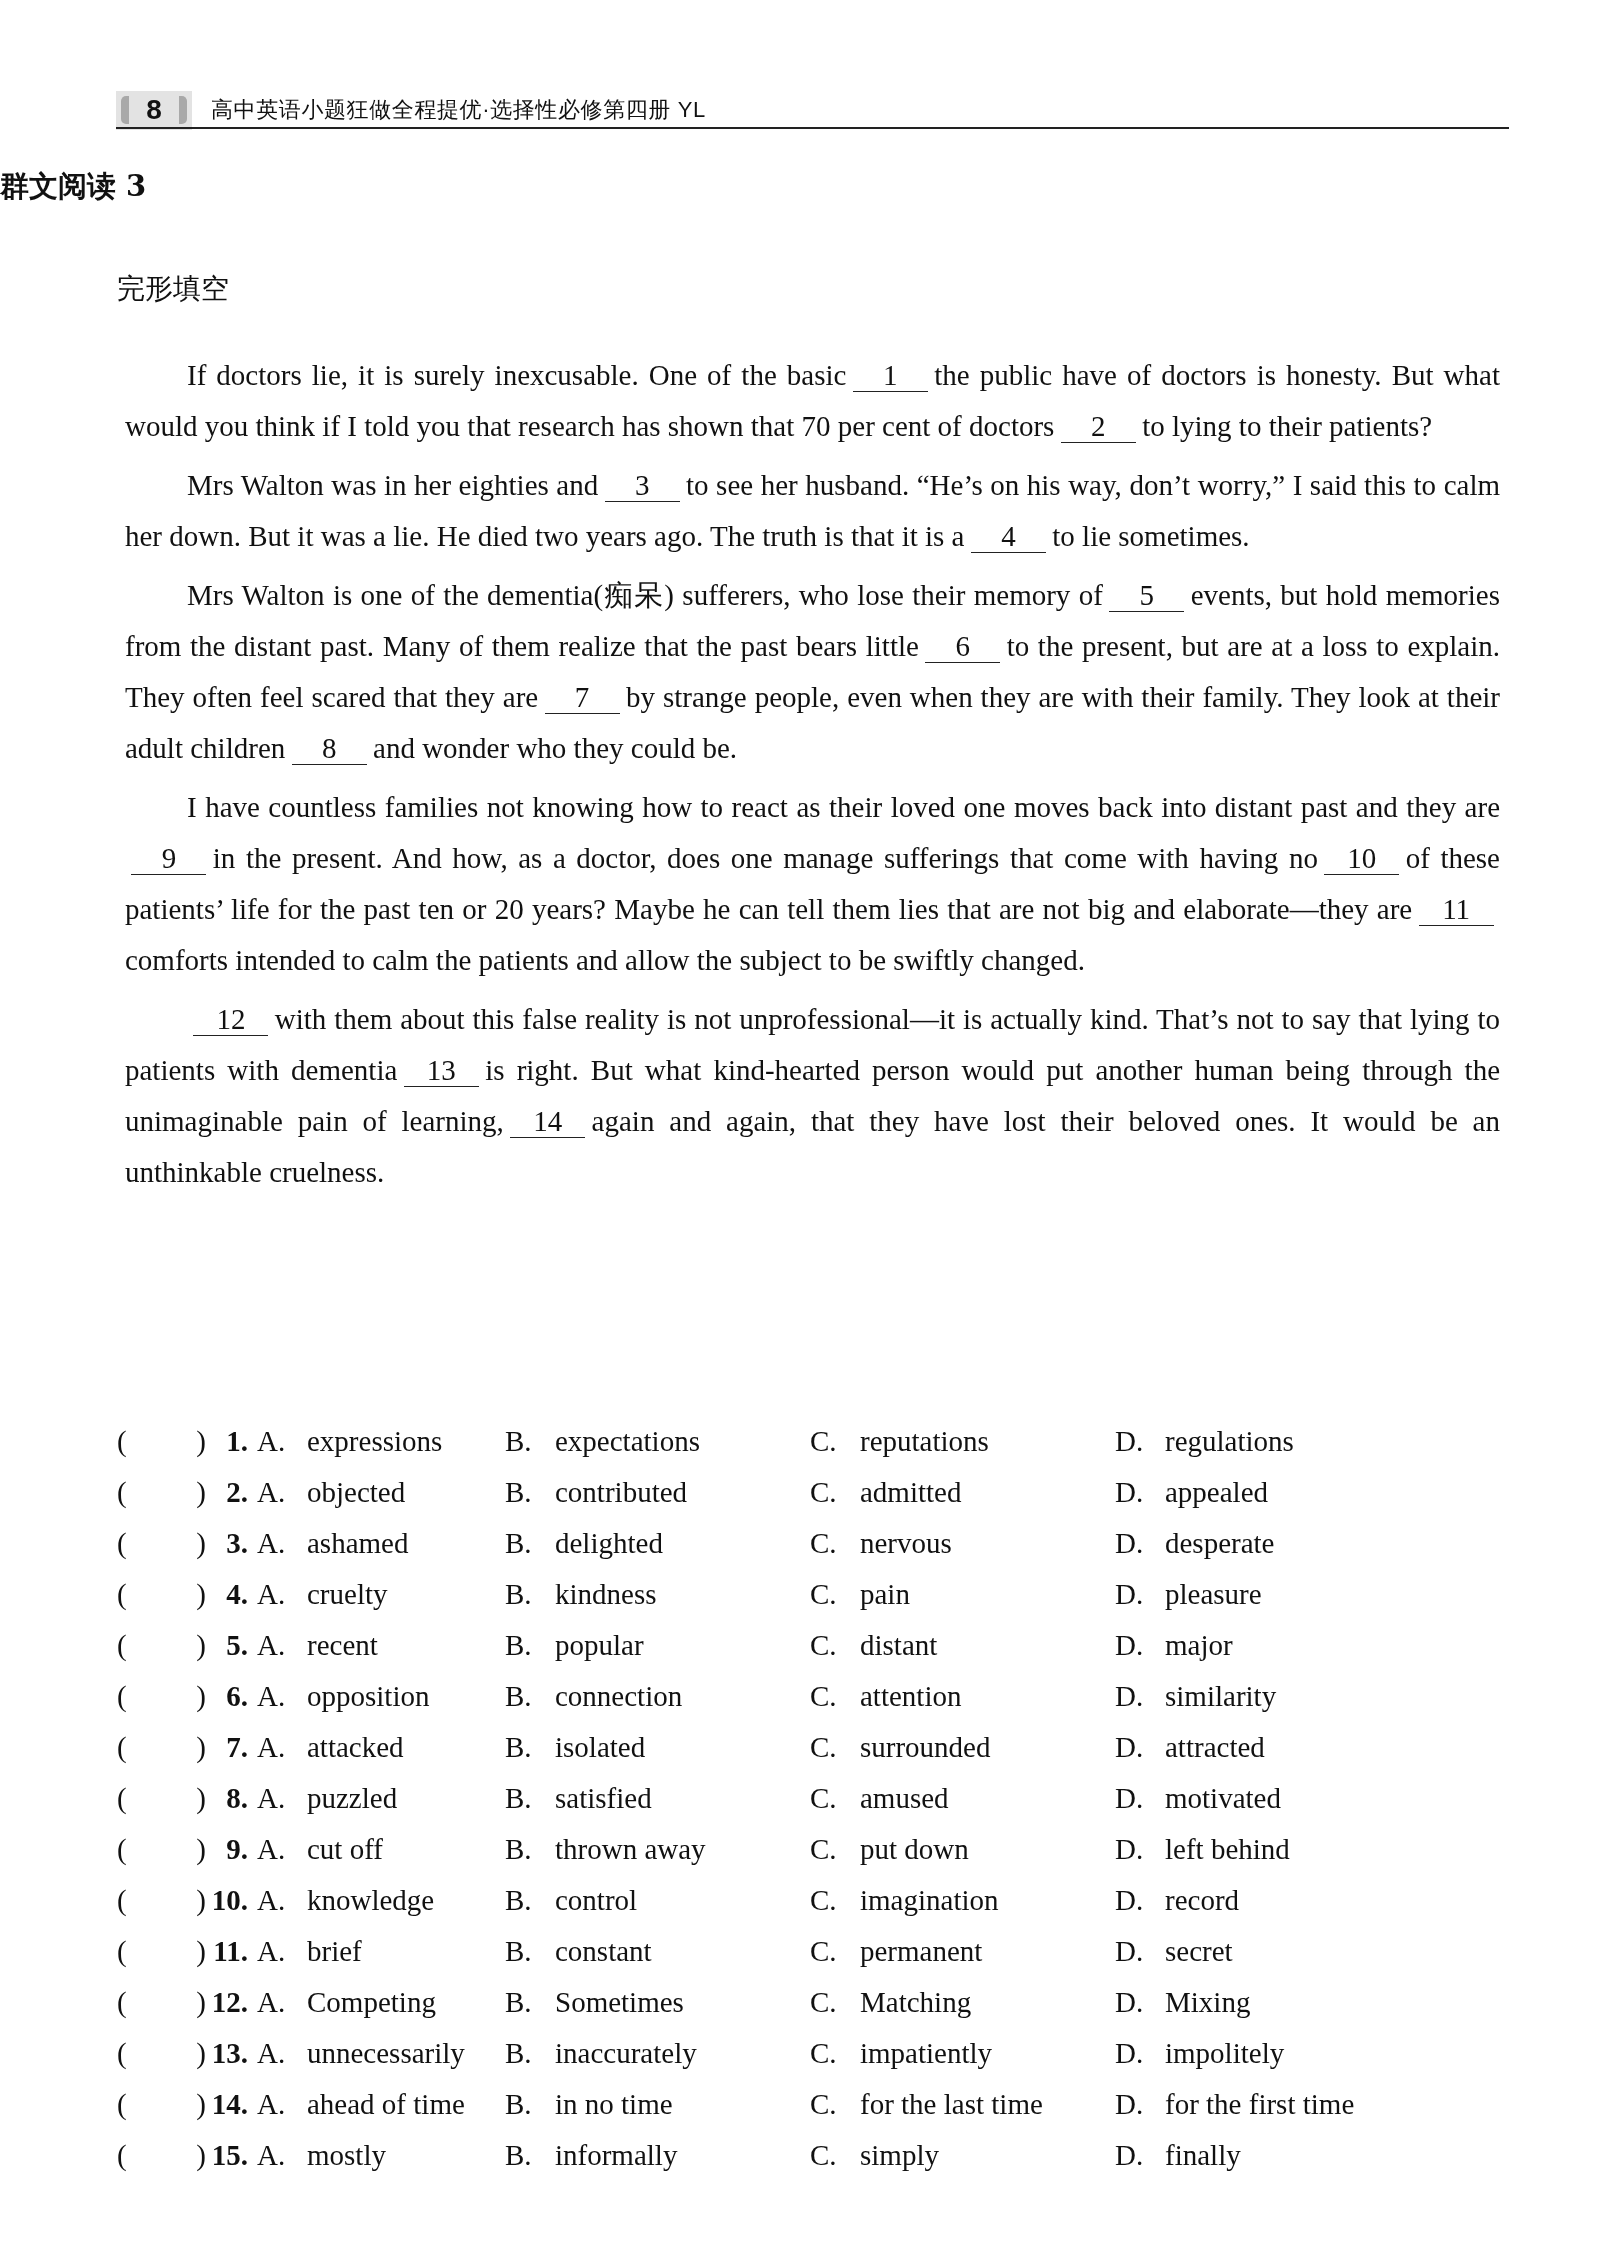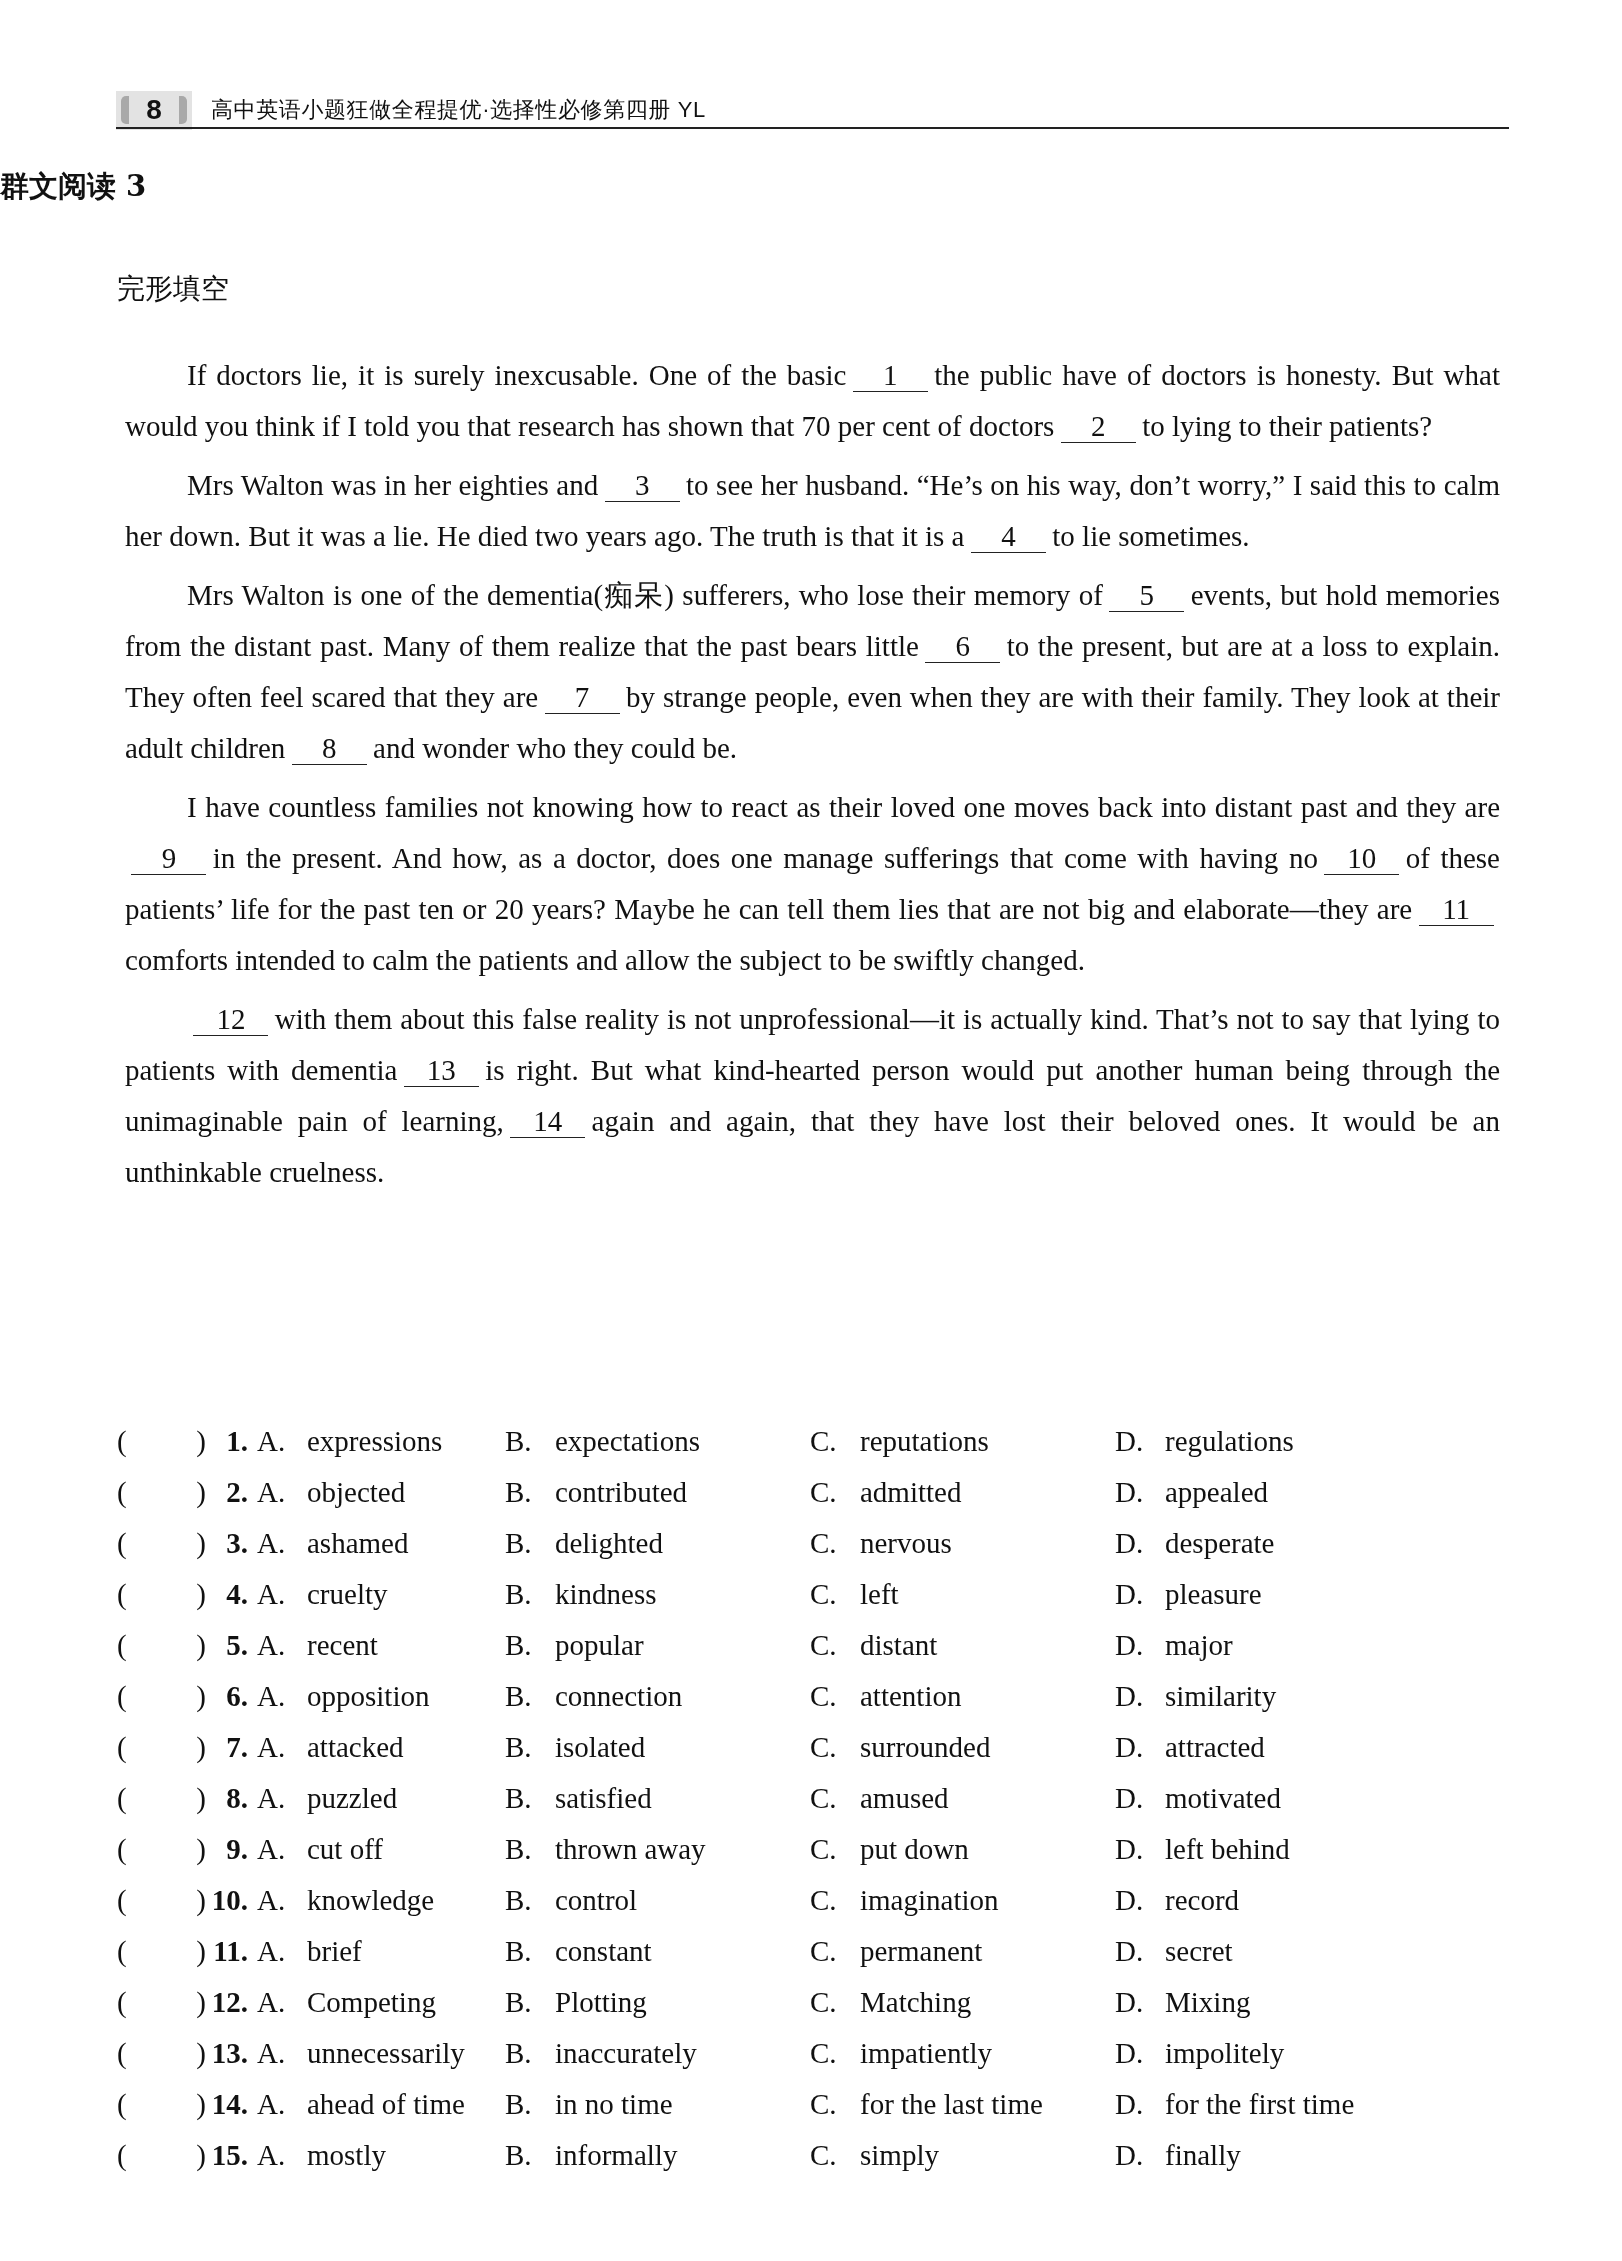--- a/index.html
+++ b/index.html
@@ -171,21 +171,21 @@
       <span class="opt optA">
         <span class="letter">A.</span>
         <span>cruelty</span>
       </span>
       <span class="opt optB">
         <span class="letter">B.</span>
         <span>kindness</span>
       </span>
       <span class="opt optC">
         <span class="letter">C.</span>
-        <span>left</span>
+        <span>pain</span>
       </span>
       <span class="opt optD">
         <span class="letter">D.</span>
         <span>pleasure</span>
       </span>
   </div>
     <div class="opt-row">
     <span class="paren">
       <span>(</span>
       <span>)</span>
@@ -359,21 +359,21 @@
       <span>)</span>
     </span>
     <span class="qnum">12.</span>
 
       <span class="opt optA">
         <span class="letter">A.</span>
         <span>Competing</span>
       </span>
       <span class="opt optB">
         <span class="letter">B.</span>
-        <span>Plotting</span>
+        <span>Sometimes</span>
       </span>
       <span class="opt optC">
         <span class="letter">C.</span>
         <span>Matching</span>
       </span>
       <span class="opt optD">
         <span class="letter">D.</span>
         <span>Mixing</span>
       </span>
   </div>

